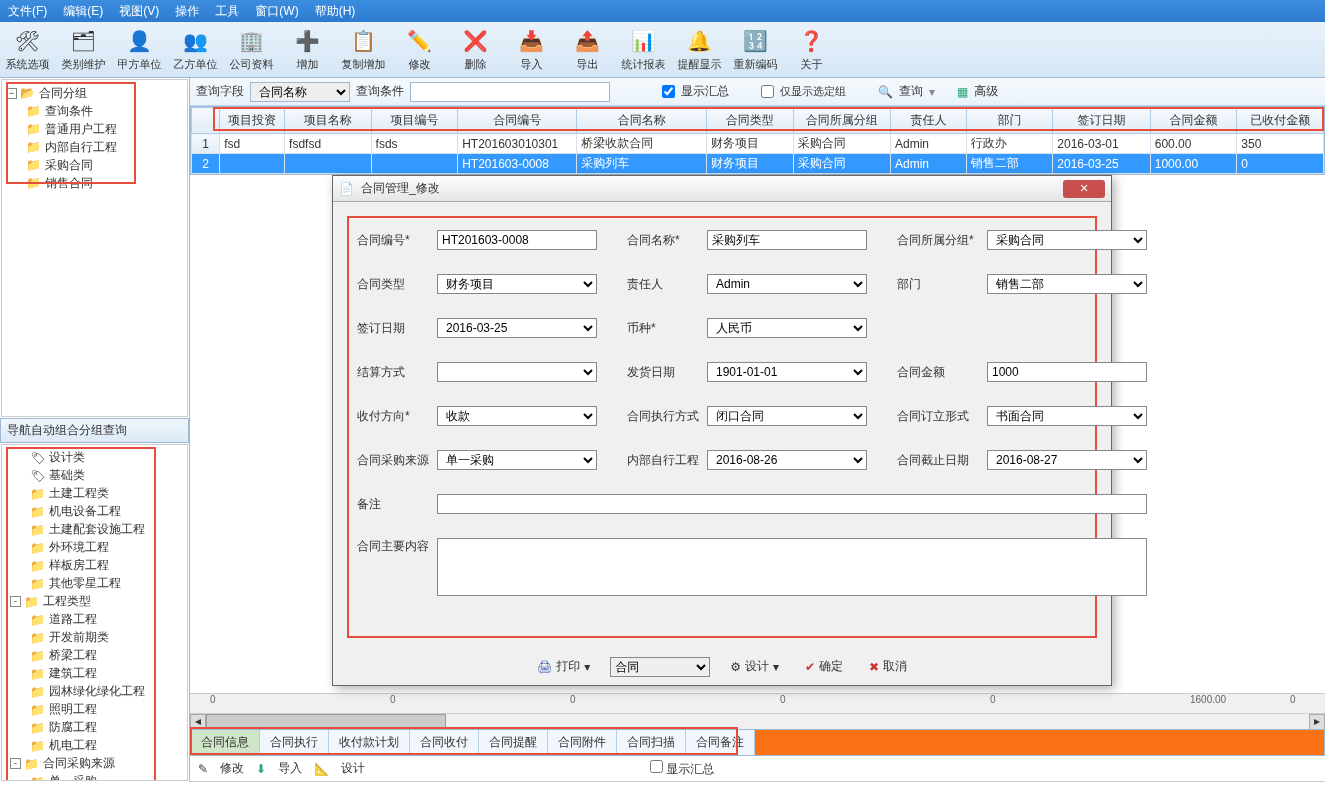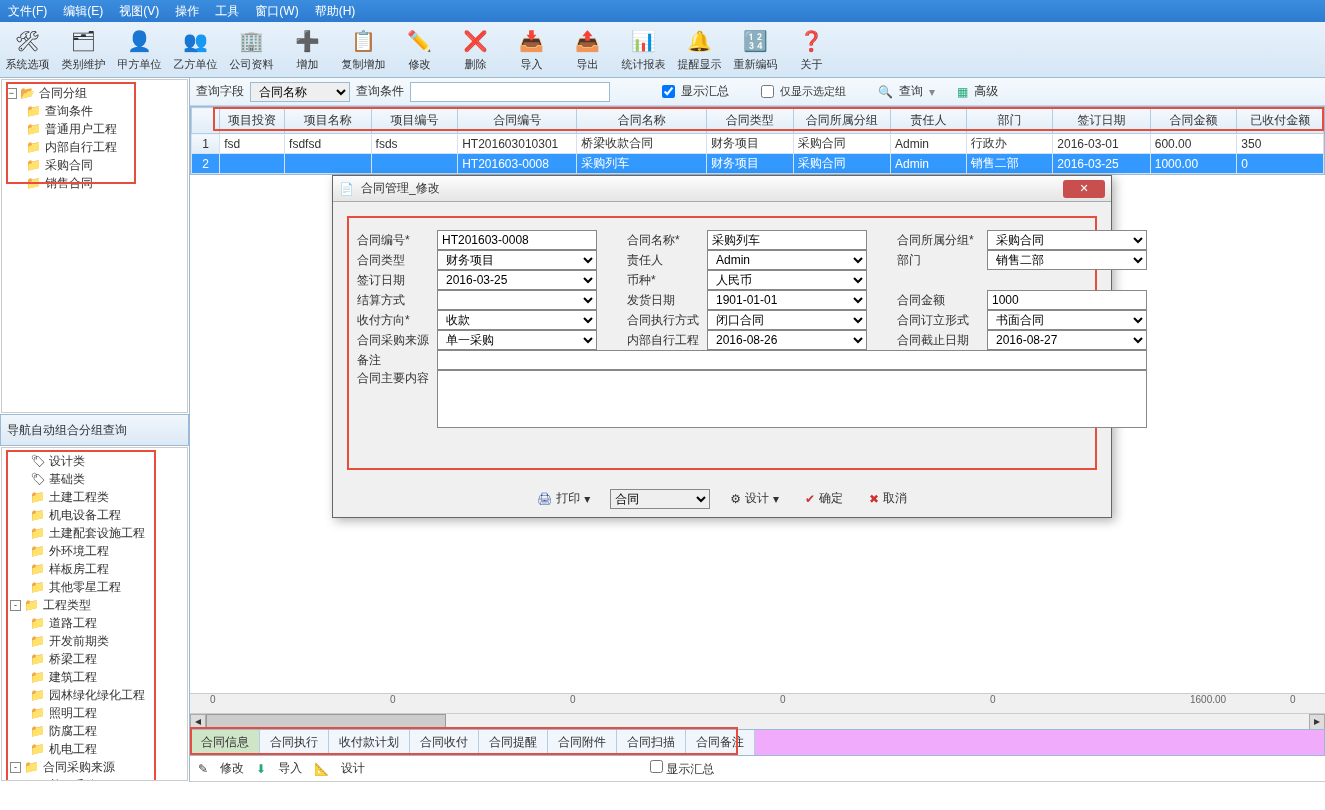--- a/index.html
+++ b/index.html
@@ -15,42 +15,42 @@
 .searchbar input[type=checkbox] { vertical-align: middle; }
 .main { display: flex; height: calc(100vh - 106px); }
 .left { width: 190px; display: flex; flex-direction: column; border-right: 1px solid #9cb9d6; }
 .treebox { flex: 1; overflow: auto; border: 1px solid #ccc; margin: 1px; background: #fff; }
 .tree { padding: 4px; }
 .tree .node { display: flex; align-items: center; height: 18px; white-space: nowrap; cursor: pointer; }
 .tree .ind { display: inline-block; }
 .tree .tgl { width: 11px; height: 11px; border: 1px solid #888; display: inline-flex; align-items: center; justify-content: center; font-size: 9px; line-height: 9px; margin-right: 3px; }
 .tree .fold { width: 16px; height: 14px; display: inline-flex; align-items: center; justify-content: center; margin-right: 3px; }
 .redbox1 { position: absolute; border: 2px solid #e74c3c; pointer-events: none; }
-.panehdr { background: linear-gradient(#f0f6fc, #dce9f5); border: 1px solid #9cb9d6; height: 32px; display: flex; align-items: center; padding: 0 6px; font-weight: normal; }
+.panehdr { background: linear-gradient(#f0f6fc, #dce9f5); border: 1px solid #9cb9d6; height: 25px; display: flex; align-items: center; padding: 0 6px; font-weight: normal; }
 .right { flex: 1; display: flex; flex-direction: column; position: relative; }
 .grid { border: 1px solid #9cb9d6; }
 .grid table { border-collapse: collapse; width: 100%; table-layout: fixed; }
 .grid th { background: linear-gradient(#f5f9fd, #e0ecf7); border: 1px solid #b5cde3; height: 26px; font-weight: normal; font-size: 12px; }
 .grid td { border: 1px solid #d5e2ee; height: 20px; padding: 0 4px; white-space: nowrap; overflow: hidden; }
 .grid tr.sel td { background: #3399ff; color: #fff; }
 .grid .rownum { background: linear-gradient(#f5f9fd, #e0ecf7); text-align: center; width: 26px; }
 .hsbar { height: 20px; background: #f0f0f0; border-top: 1px solid #ccc; display: flex; align-items: center; position: relative; font-size: 11px; }
 .hsbar .tick { position: absolute; top: 0; font-size: 10px; color: #666; }
-.tabs { display: flex; background: #f0abfc; border: 1px solid #9cb9d6; }
+.tabs { display: flex; background: #f97316; border: 1px solid #9cb9d6; }
 .tab { padding: 4px 10px; border-right: 1px solid #b5cde3; cursor: pointer; background: #f0f6fc; }
 .tab.active { background: #cfe5c8; }
 .subbar { height: 26px; display: flex; align-items: center; padding: 0 8px; gap: 12px; border-bottom: 1px solid #ccc; }
 .annot { padding: 20px 30px; color: #e74c3c; font-size: 22px; line-height: 1.6; font-family: "Microsoft YaHei"; }
 
 .dlg { position: absolute; left: 332px; top: 175px; width: 780px; background: #f0f0f0; border: 1px solid #666; box-shadow: 3px 3px 10px rgba(0,0,0,.3); z-index: 10; }
 .dlgtitle { background: linear-gradient(#fdfdfd, #e5e5e5); height: 26px; display: flex; align-items: center; padding: 0 6px; border-bottom: 1px solid #aaa; }
 .dlgtitle .tic { width: 16px; height: 16px; margin-right: 6px; display: inline-flex; align-items: center; justify-content: center; }
 .closebtn { margin-left: auto; width: 42px; height: 18px; background: #c94f4f; border-radius: 3px; display: flex; align-items: center; justify-content: center; color: #fff; font-size: 11px; cursor: pointer; }
 .dlgbody { padding: 14px; }
-.formgrid { display: grid; grid-template-columns: 80px 160px 30px 80px 160px 30px 90px 160px; row-gap: 0; align-items: center; border: 2px solid #e74c3c; padding: 12px 8px 40px 8px; background: #f0f0f0; }
+.formgrid { display: grid; grid-template-columns: 80px 160px 30px 80px 160px 30px 90px 160px; row-gap: 24px; align-items: center; border: 2px solid #e74c3c; padding: 12px 8px 40px 8px; background: #f0f0f0; }
 .formgrid label { font-size: 12px; }
 .formgrid .fld { display: flex; }
 .formgrid input, .formgrid select, .formgrid textarea { width: 100%; font-size: 12px; height: 20px; border: 1px solid #888; padding: 0 4px; background: #fff; }
 .formgrid textarea { height: 58px; resize: none; }
 .formgrid .span2 { grid-column: 2 / 9; }
 .dlgfoot { display: flex; align-items: center; justify-content: center; gap: 14px; padding: 4px 0 8px; }
 .dlgfoot .btn { display: flex; align-items: center; gap: 4px; cursor: pointer; padding: 2px 6px; }
 .dlgfoot select { font-size: 12px; height: 20px; border: 1px solid #888; width: 100px; }
 </style>
 </head>

